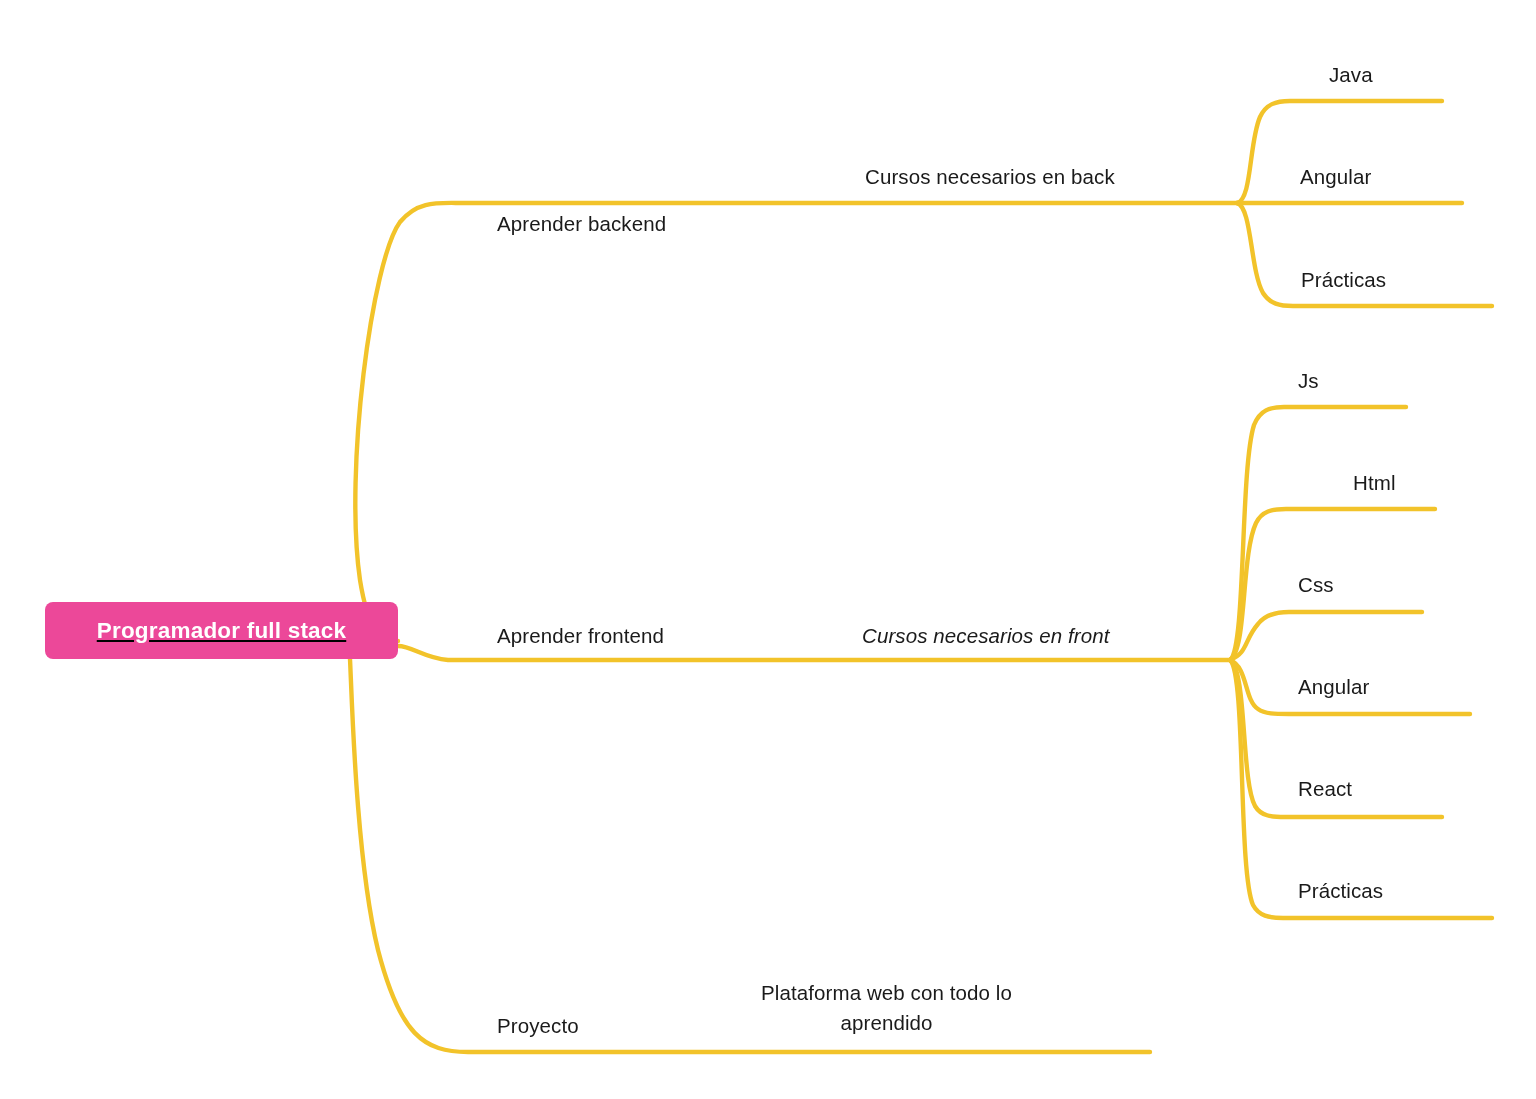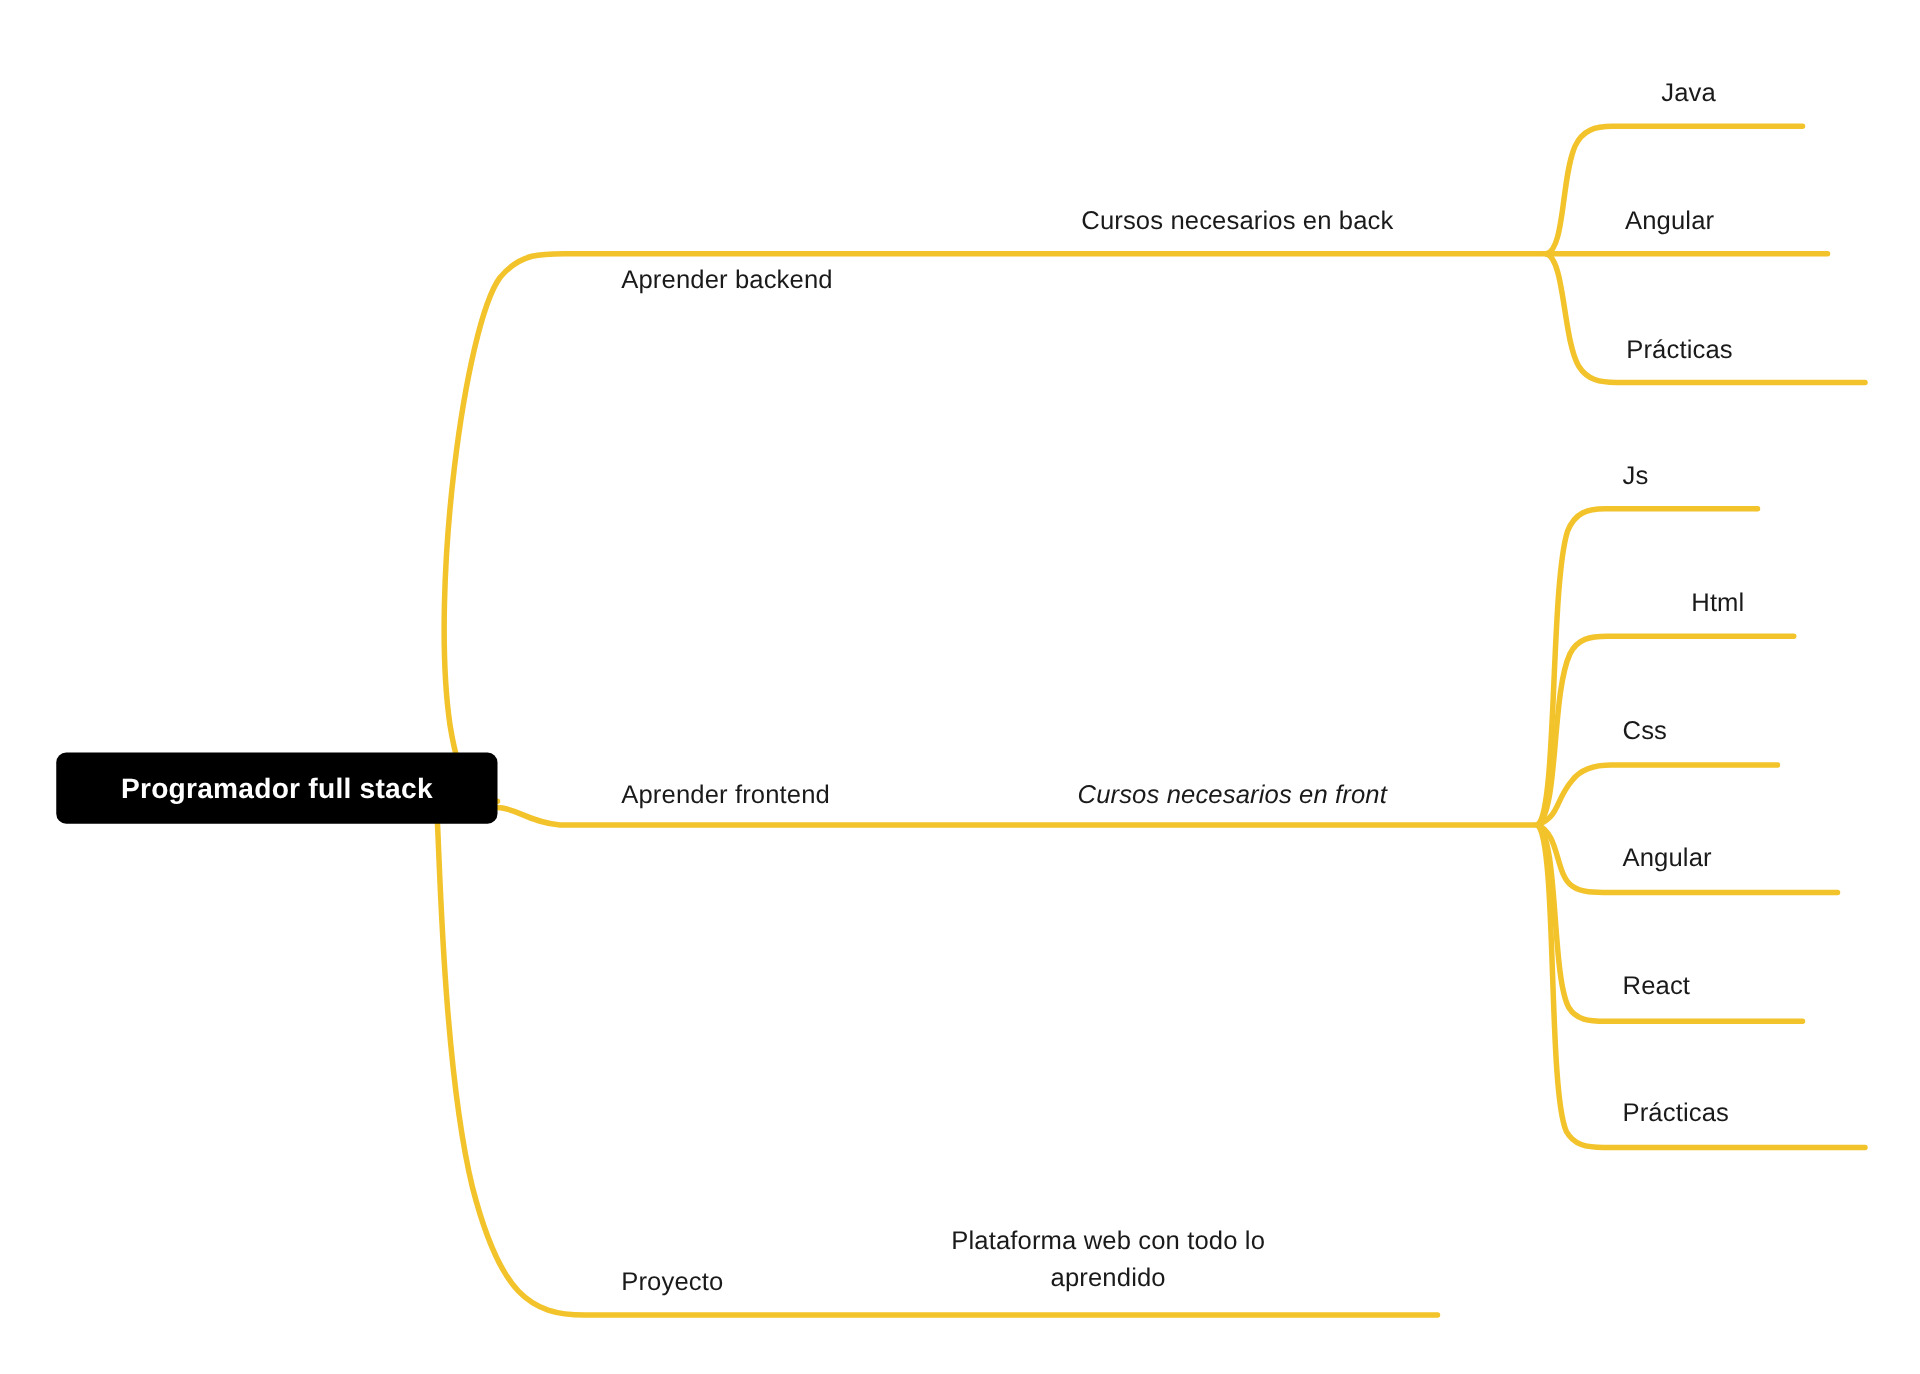--- a/index.html
+++ b/index.html
@@ -76,21 +76,21 @@
   <path class="branch-path" d="M 1237 203 C 1252 207 1250 270 1263 293 C 1270 304 1280 306 1293 306 L 1492 306" stroke="#F2C32A" stroke-width="4.4"></path>
 
   <path class="branch-path" d="M 1230 660 C 1246 648 1240 470 1254 425 C 1260 410 1270 407 1284 407 L 1406 407" stroke="#F2C32A" stroke-width="4.4"></path>
   <path class="branch-path" d="M 1230 660 C 1247 650 1241 555 1256 523 C 1262 511 1272 509 1286 509 L 1435 509" stroke="#F2C32A" stroke-width="4.4"></path>
   <path class="branch-path" d="M 1230 660 C 1248 653 1244 640 1258 624 C 1265 615 1275 612 1289 612 L 1422 612" stroke="#F2C32A" stroke-width="4.4"></path>
   <path class="branch-path" d="M 1230 660 C 1248 667 1244 700 1258 709 C 1265 714 1275 714 1289 714 L 1470 714" stroke="#F2C32A" stroke-width="4.4"></path>
   <path class="branch-path" d="M 1230 660 C 1247 670 1241 780 1255 806 C 1261 816 1271 817 1285 817 L 1442 817" stroke="#F2C32A" stroke-width="4.4"></path>
   <path class="branch-path" d="M 1230 660 C 1246 674 1238 870 1253 905 C 1259 916 1269 918 1283 918 L 1492 918" stroke="#F2C32A" stroke-width="4.4"></path>
 </svg>
 
-<div id="root-node" style="background: #000000; text-decoration: underline;">
+<div id="root-node" style="background: #ec4899; text-decoration: underline;">
   <span class="root-text">Programador full stack</span>
 </div>
 
 <div class="node-label" style="left:497px; top:162px;margin-top:47px;">Aprender backend</div>
 <div class="node-label" style="left:497px; top:621px;text-align:center;">Aprender frontend</div>
 <div class="node-label" style="left:497px; top:1011px;">Proyecto</div>
 
 <div class="node-label" style="left:865px; top:162px;">Cursos necesarios en back</div>
 <div class="node-label" style="left:862px; top:621px;font-style:italic;">Cursos necesarios en front</div>
 <div class="node-label wrap" style="left:761px; top:978px;">Plataforma web con todo lo

